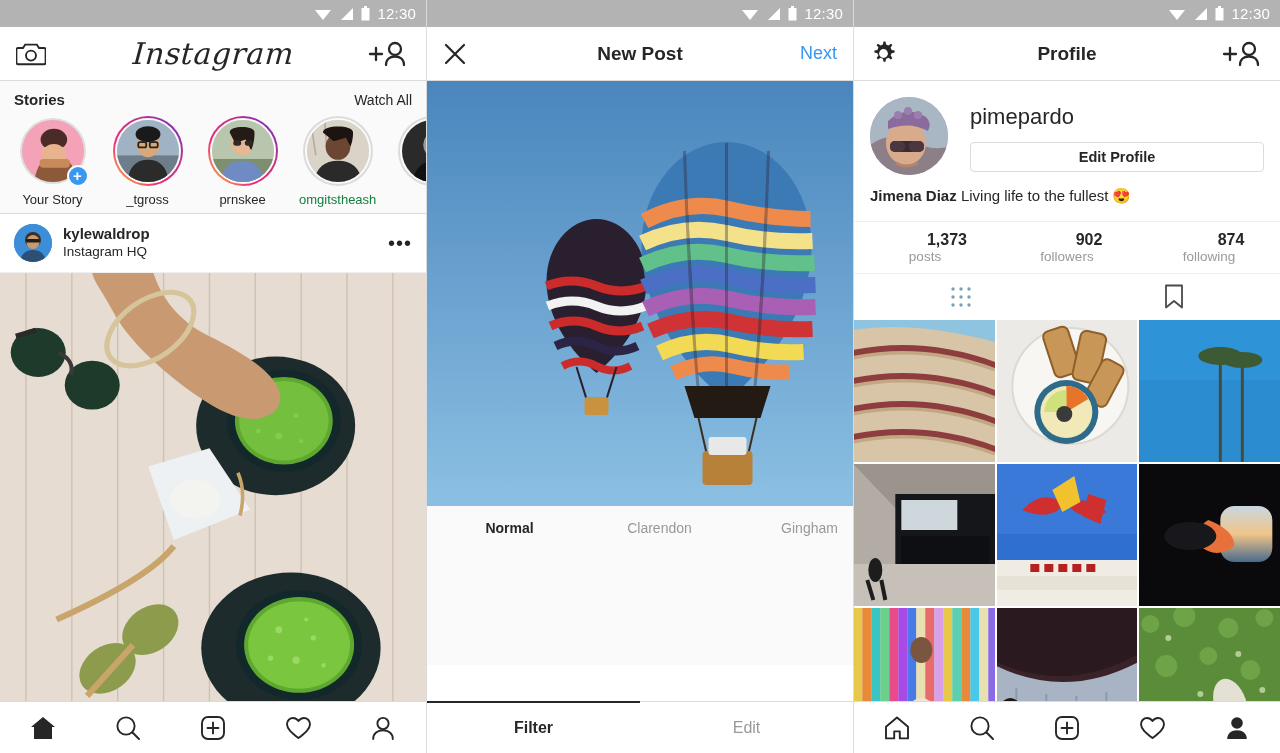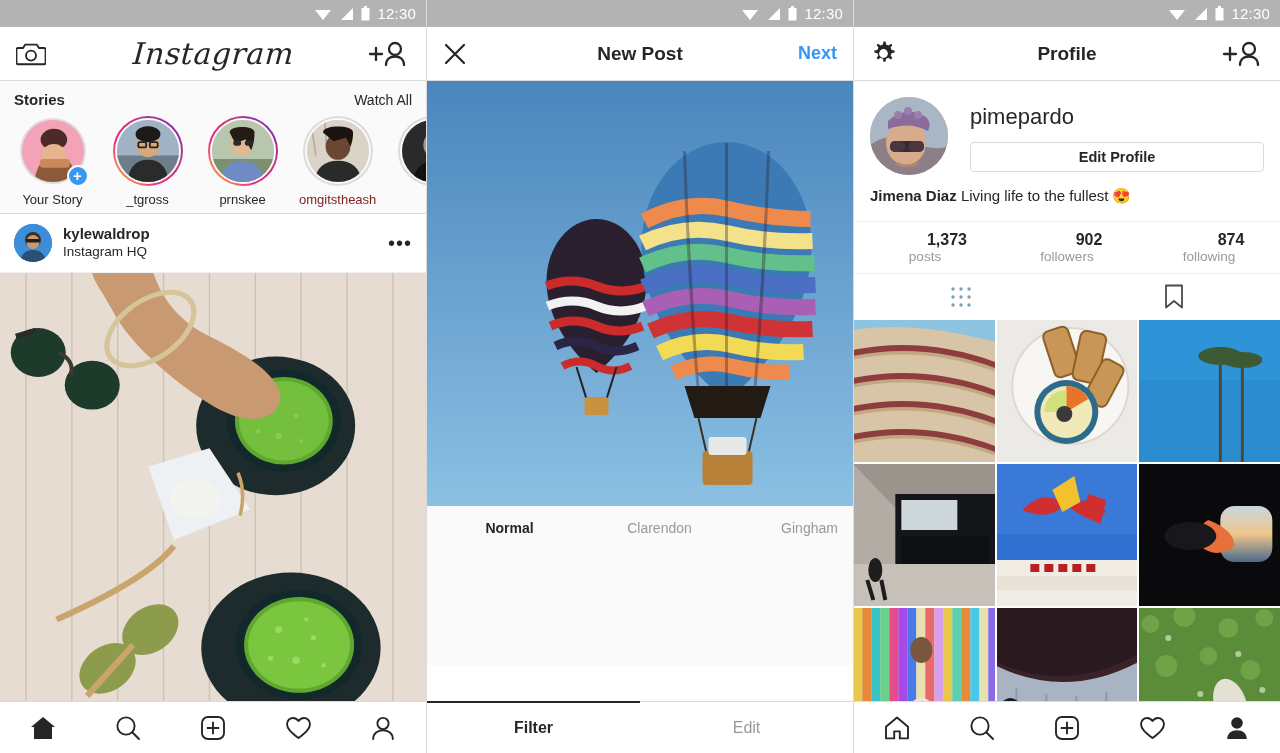--- a/index.html
+++ b/index.html
@@ -17,21 +17,21 @@
   .sb-ico { display:block; }
 
   
   .navbar { height:54px; flex:0 0 54px; display:flex; align-items:center;
     justify-content:space-between; padding:0 16px; border-bottom:1px solid #dbdbdb;
     background:#fff; }
   .nav-title { font-size:19px; font-weight:bold; color:#262626; }
   .logo { font-family:"DejaVu Serif", serif; font-style:italic; font-size:30px;
     color:#262626; letter-spacing:.5px; font-weight:400;
     transform:skewX(-4deg); }
-  .nav-next { color:#3897f0; font-size:18px; font-weight:bold; }
+  .nav-next { color:#3897f0; font-size:18px; font-weight:normal; }
   .nav-slot { width:56px; display:flex; align-items:center; }
   .nav-slot.right { justify-content:flex-end; }
 
   
   .stories { background:#fafafa; border-bottom:1px solid #dbdbdb; padding:10px 0 6px;
     flex:0 0 auto; }
   .stories-head { display:flex; justify-content:space-between; align-items:center;
     padding:0 14px 8px; }
   .stories-head .t { font-size:15px; font-weight:bold; color:#262626; }
   .stories-head .w { font-size:14px; color:#262626; }
@@ -40,21 +40,21 @@
   .ring { width:70px; height:70px; border-radius:50%; margin:0 auto 6px;
     padding:2px; position:relative; }
   .ring.grad { background:linear-gradient(45deg,#f9ce34,#ee2a7b,#c13584,#6228d7); }
   .ring.plain { background:#dbdbdb; }
   .ring.none { background:transparent; }
   .av { width:100%; height:100%; border-radius:50%; border:2px solid #fafafa;
     overflow:hidden; position:relative; background:#ddd; }
   .ring.none .av { border-color:transparent; }
   .story-name { font-size:13px; color:#262626; white-space:nowrap;
     overflow:hidden; text-overflow:clip; }
-  .story-name.dim { color:#7f1d1d;text-align:right; }
+  .story-name.dim { color:#15803d;text-align:right; }
   .plus-badge { position:absolute; right:-1px; bottom:-1px; width:22px; height:22px;
     border-radius:50%; background:#3897f0; border:2px solid #fafafa; color:#fff;
     font-size:15px; line-height:18px; text-align:center; font-weight:bold; }
 
   
   .post-head { display:flex; align-items:center; padding:10px 14px; gap:11px;
     border-bottom:1px solid #efefef; flex:0 0 auto; }
   .post-av { width:38px; height:38px; border-radius:50%; overflow:hidden;
     background:#3d8ed8; flex:0 0 38px; position:relative; }
   .post-meta { flex:1; line-height:1.25; }

